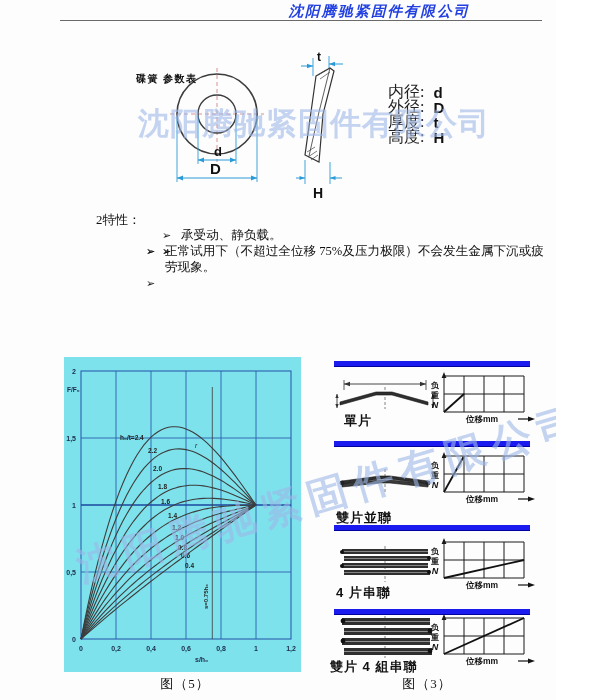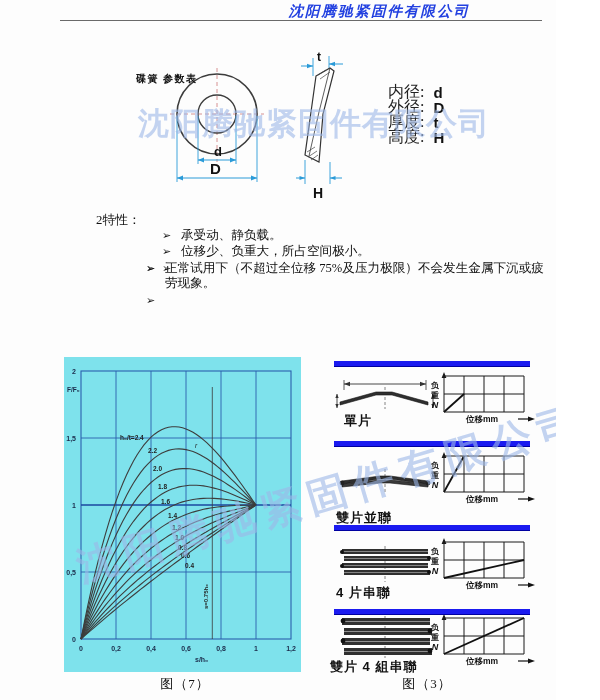--- a/index.html
+++ b/index.html
@@ -123,21 +123,21 @@
     <div class="legend-row">
       <span class="legend-label">高度:</span>
       <span class="legend-symbol">H</span>
     </div>
   </div>
 
 
   <div class="abs" id="feat-heading">2特性：</div>
   <div class="abs" id="feat-list">
     <div class="feat-item indent"><span class="feat-marker">➢</span><span>承受动、静负载。</span></div>
-    <div class="feat-item indent"><span class="feat-marker">➢</span><span>位移少、负重大，所占空间极小。</span></div>
+    <div class="feat-item indent"><span class="feat-marker">➢</span></div>
     <div class="feat-item indent"><span class="feat-marker">➢</span></div>
     <div class="feat-item"><span class="feat-marker">➢</span></div>
     <div class="feat-item"><span class="feat-marker">➢</span><span>正常试用下（不超过全位移 75%及压力极限）不会发生金属下沉或疲劳现象。</span></div>
     <div class="feat-item"><span class="feat-marker">➢</span></div>
   </div>
 
   <div class="abs" id="fig2-wrap">
     <svg id="fig2-svg" width="237" height="315" viewBox="0 0 237 315">
       <rect x="17" y="14" width="210" height="268" fill="none" stroke="#2a5fae" stroke-width="1.1"></rect>
       <g id="fig2-grid">
@@ -190,21 +190,21 @@
           <text x="117" y="201" font-size="6.5" font-weight="bold" fill="#222">0.6</text>
           <text x="121" y="211" font-size="6.5" font-weight="bold" fill="#222">0.4</text>
         </g>
       <line id="fig2-annline" x1="148.3" y1="30" x2="148.3" y2="282" stroke="#3a3a3a" stroke-width="0.8"></line>
       <text x="144" y="252" font-size="6" font-weight="bold" fill="#222" transform="rotate(-90 144 252)">s=0.75h₀</text>
       <text x="131" y="91" font-size="6.5" font-style="italic" fill="#222">r</text>
       <text x="3" y="35" font-size="6.5" font-weight="bold" fill="#1a2a4a">F/F₀</text>
       <text x="131" y="305" font-size="7" font-weight="bold" fill="#1a2a4a">s/h₀</text>
     </svg>
   </div>
-  <div class="abs caption" style="top:675px;left:140px;width:90px;">图（7）</div>
+  <div class="abs caption" style="top:675px;left:140px;width:90px;">图（5）</div>
 
   <div id="fig3-col">
     <div class="abs bar" style="top:361px;"></div>
     <div class="abs bar" style="top:441px;"></div>
     <div class="abs bar" style="top:525px;"></div>
     <div class="abs bar" style="top:609px;"></div>
 
     <svg class="abs" style="top:378px;left:334px;" width="102" height="34" viewBox="0 0 102 34">
       <line x1="10" y1="6" x2="92" y2="6" stroke="#333" stroke-width="0.9"></line>
       <polygon points="10,6 16,3.8 16,8.2" fill="#333"></polygon>

